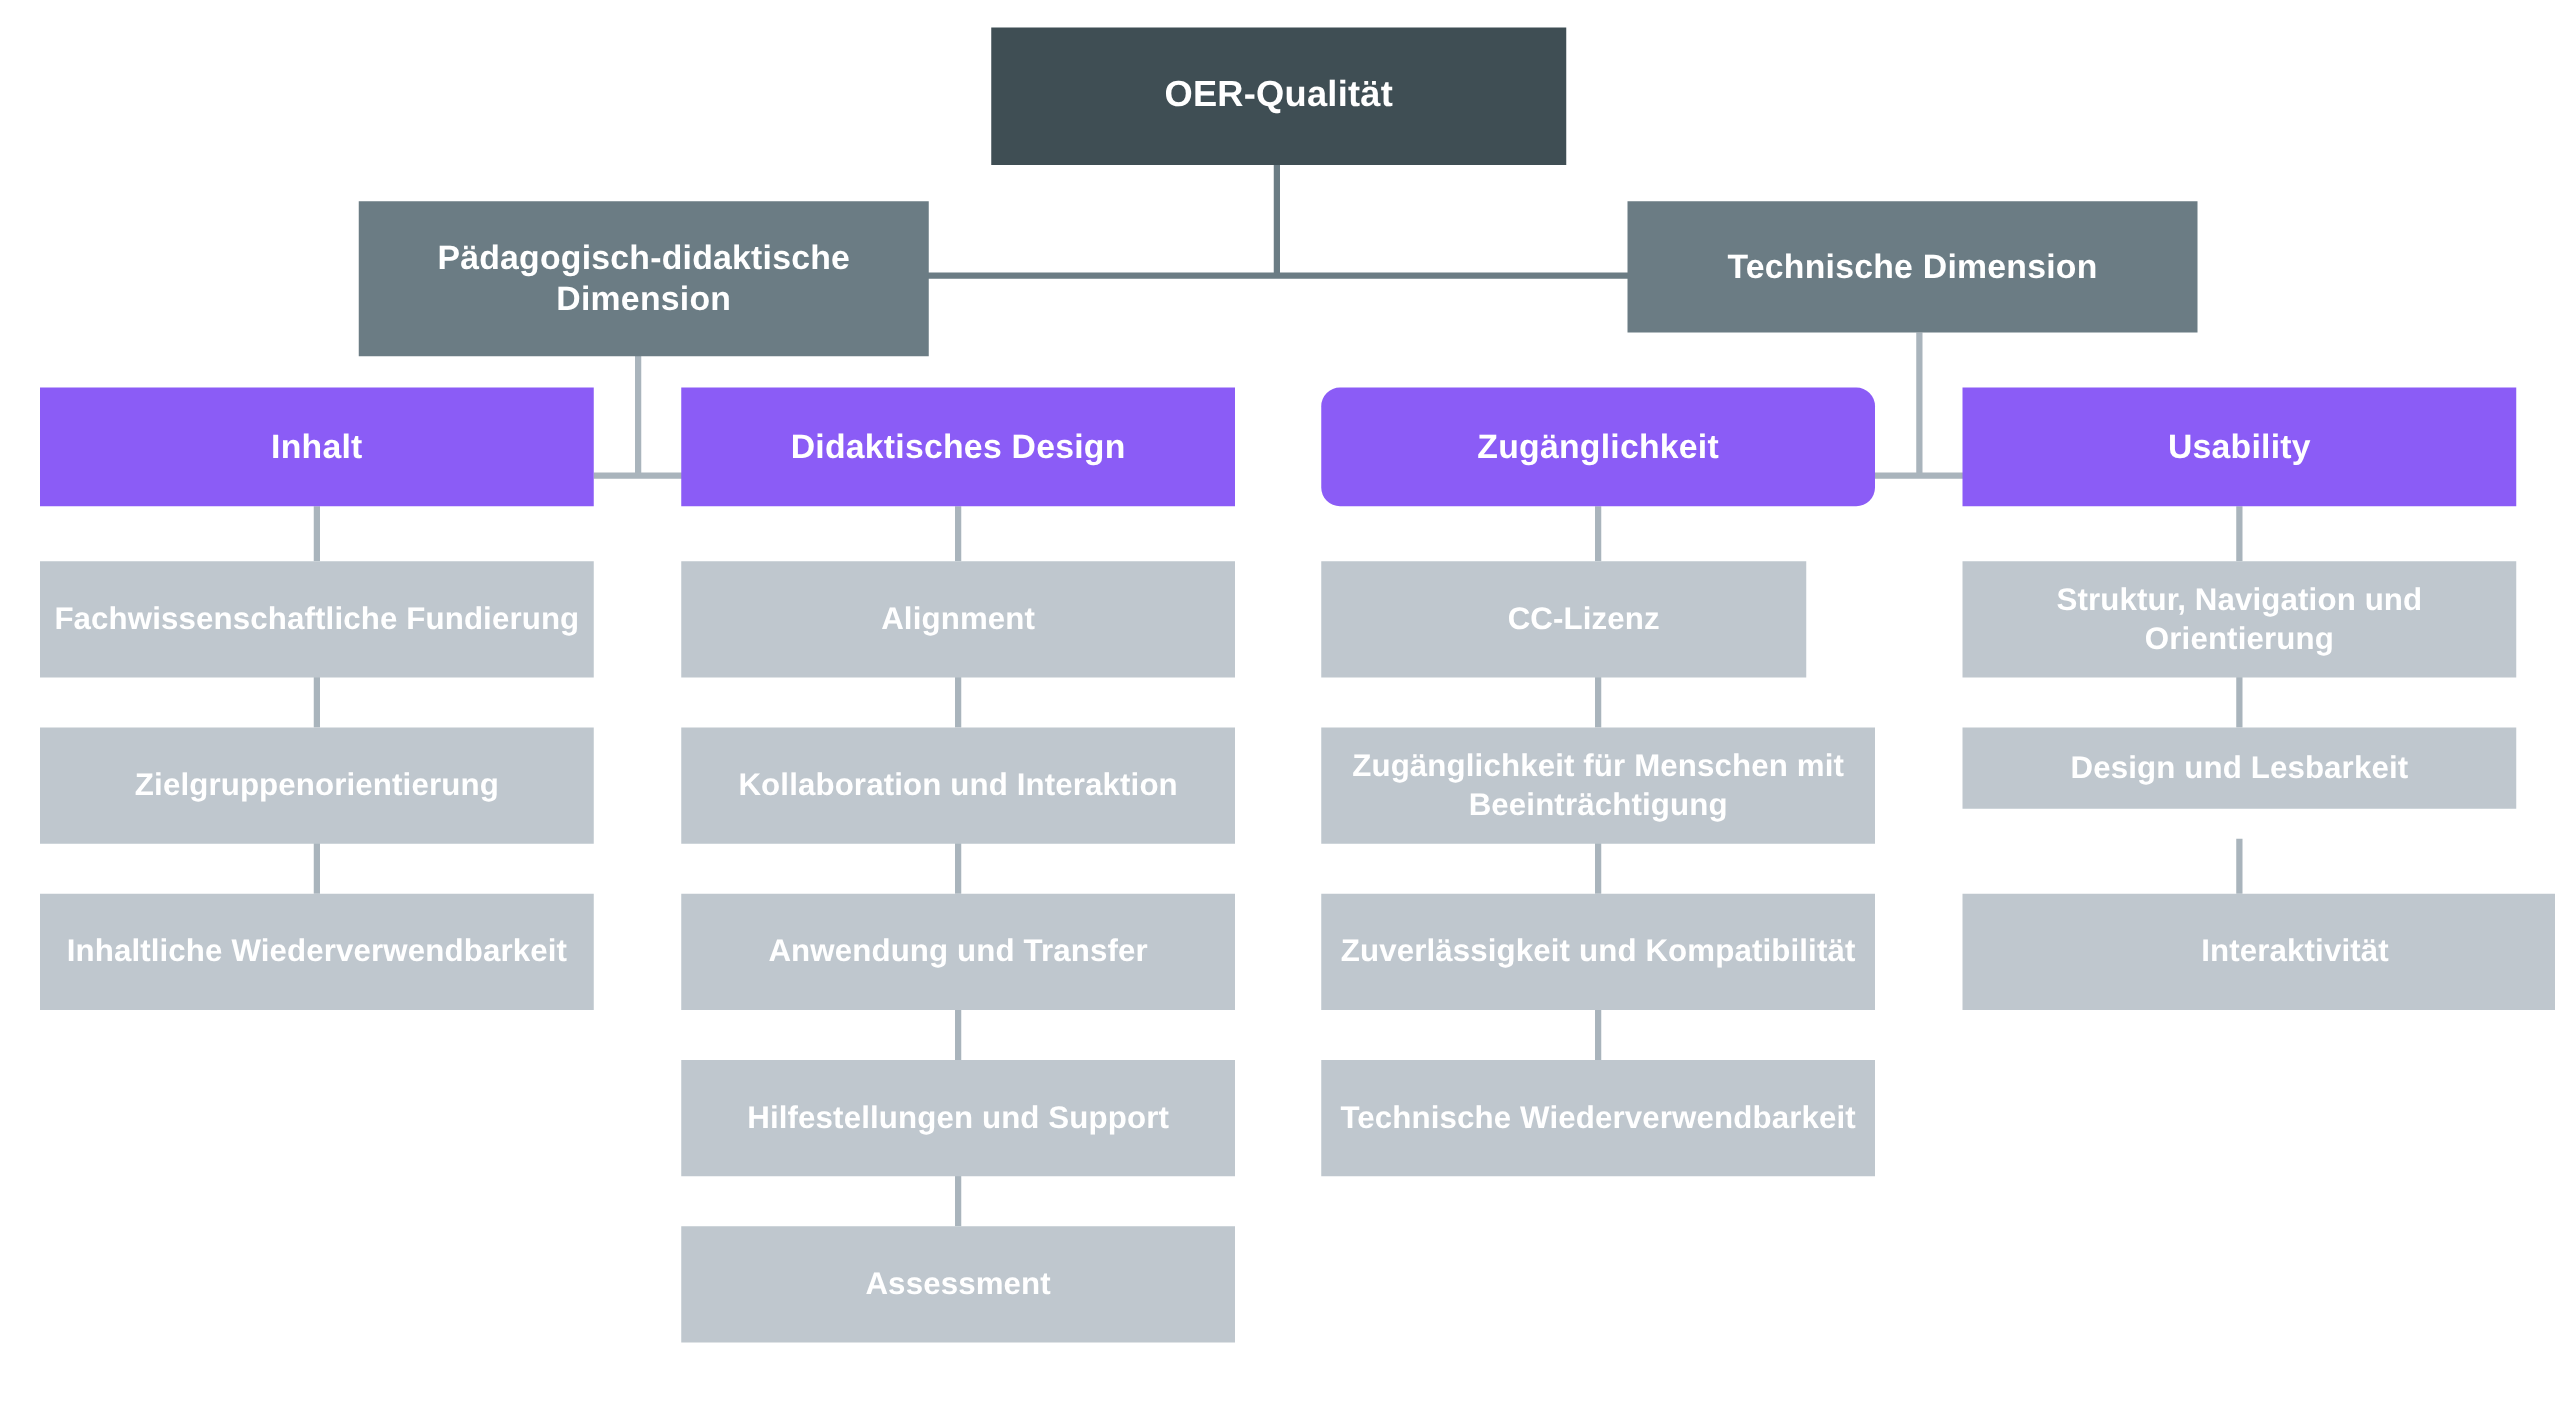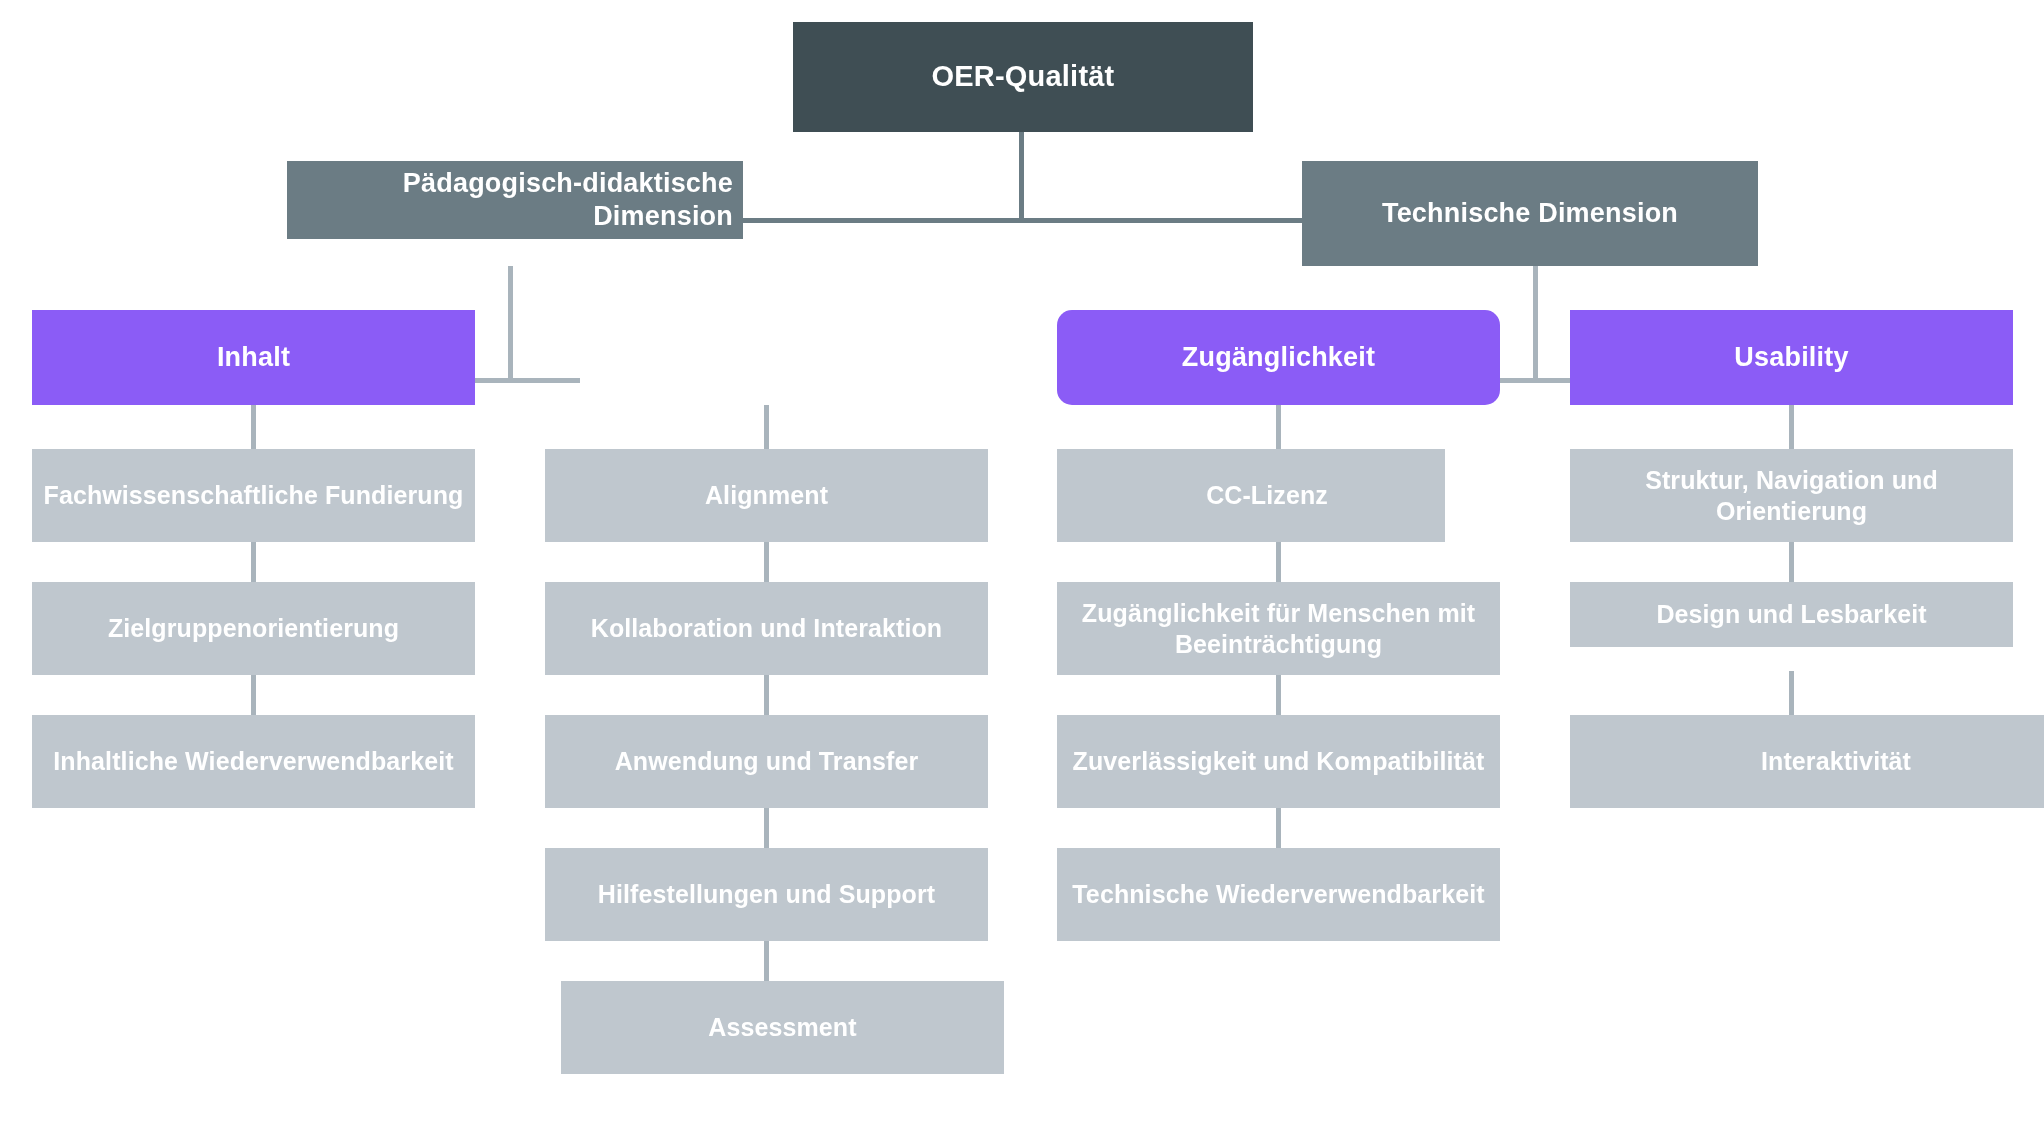--- a/index.html
+++ b/index.html
@@ -96,32 +96,35 @@
   <div class="conn conn-v" style="left:1276px; top:804px; width:5px; height:44px;"></div>
 
   <div class="conn conn-v" style="left:1789px; top:405px; width:5px; height:44px;"></div>
   <div class="conn conn-v" style="left:1789px; top:538px; width:5px; height:44px;"></div>
   <div class="conn conn-v" style="left:1789px; top:671px; width:5px; height:44px;"></div>
 
   <div class="node lvl-root" style="left:793px; top:22px; width:460px; height:110px;">
     <span>OER-Qualität</span>
   </div>
 
-  <div class="node lvl-dim" style="left:287px; top:161px; width:456px; height:78px;text-align:right;">
+  <div class="node lvl-dim" style="left:287px; top:161px; width:456px; height:124px;">
     <span>Pädagogisch-didaktische Dimension</span>
   </div>
 
   <div class="node lvl-dim" style="left:1302px; top:161px; width:456px; height:105px;">
     <span>Technische Dimension</span>
   </div>
 
   <div class="node lvl-cat" style="left:32px; top:310px; width:443px; height:95px;">
     <span>Inhalt</span>
   </div>
 
+  <div class="node lvl-cat" style="left:545px; top:310px; width:443px; height:95px;">
+    <span>Didaktisches Design</span>
+  </div>
 
   <div class="node lvl-cat" style="left:1057px; top:310px; width:443px; height:95px;border-radius:15px;">
     <span>Zugänglichkeit</span>
   </div>
 
   <div class="node lvl-cat" style="left:1570px; top:310px; width:443px; height:95px;">
     <span>Usability</span>
   </div>
 
   <div class="node lvl-leaf" style="left:32px; top:449px; width:443px; height:93px;">
@@ -139,21 +142,21 @@
   </div>
   <div class="node lvl-leaf" style="left:545px; top:582px; width:443px; height:93px;">
     <span>Kollaboration und Interaktion</span>
   </div>
   <div class="node lvl-leaf" style="left:545px; top:715px; width:443px; height:93px;">
     <span>Anwendung und Transfer</span>
   </div>
   <div class="node lvl-leaf" style="left:545px; top:848px; width:443px; height:93px;">
     <span>Hilfestellungen und Support</span>
   </div>
-  <div class="node lvl-leaf" style="left:561px; top:981px; width:443px; height:93px;">
+  <div class="node lvl-leaf" style="left:545px; top:981px; width:443px; height:93px;">
     <span>Assessment</span>
   </div>
 
   <div class="node lvl-leaf" style="left:1057px; top:449px; width:388px; height:93px;padding-left:42px;">
     <span>CC-Lizenz</span>
   </div>
   <div class="node lvl-leaf" style="left:1057px; top:582px; width:443px; height:93px;">
     <span>Zugänglichkeit für Menschen mit Beeinträchtigung</span>
   </div>
   <div class="node lvl-leaf" style="left:1057px; top:715px; width:443px; height:93px;">

